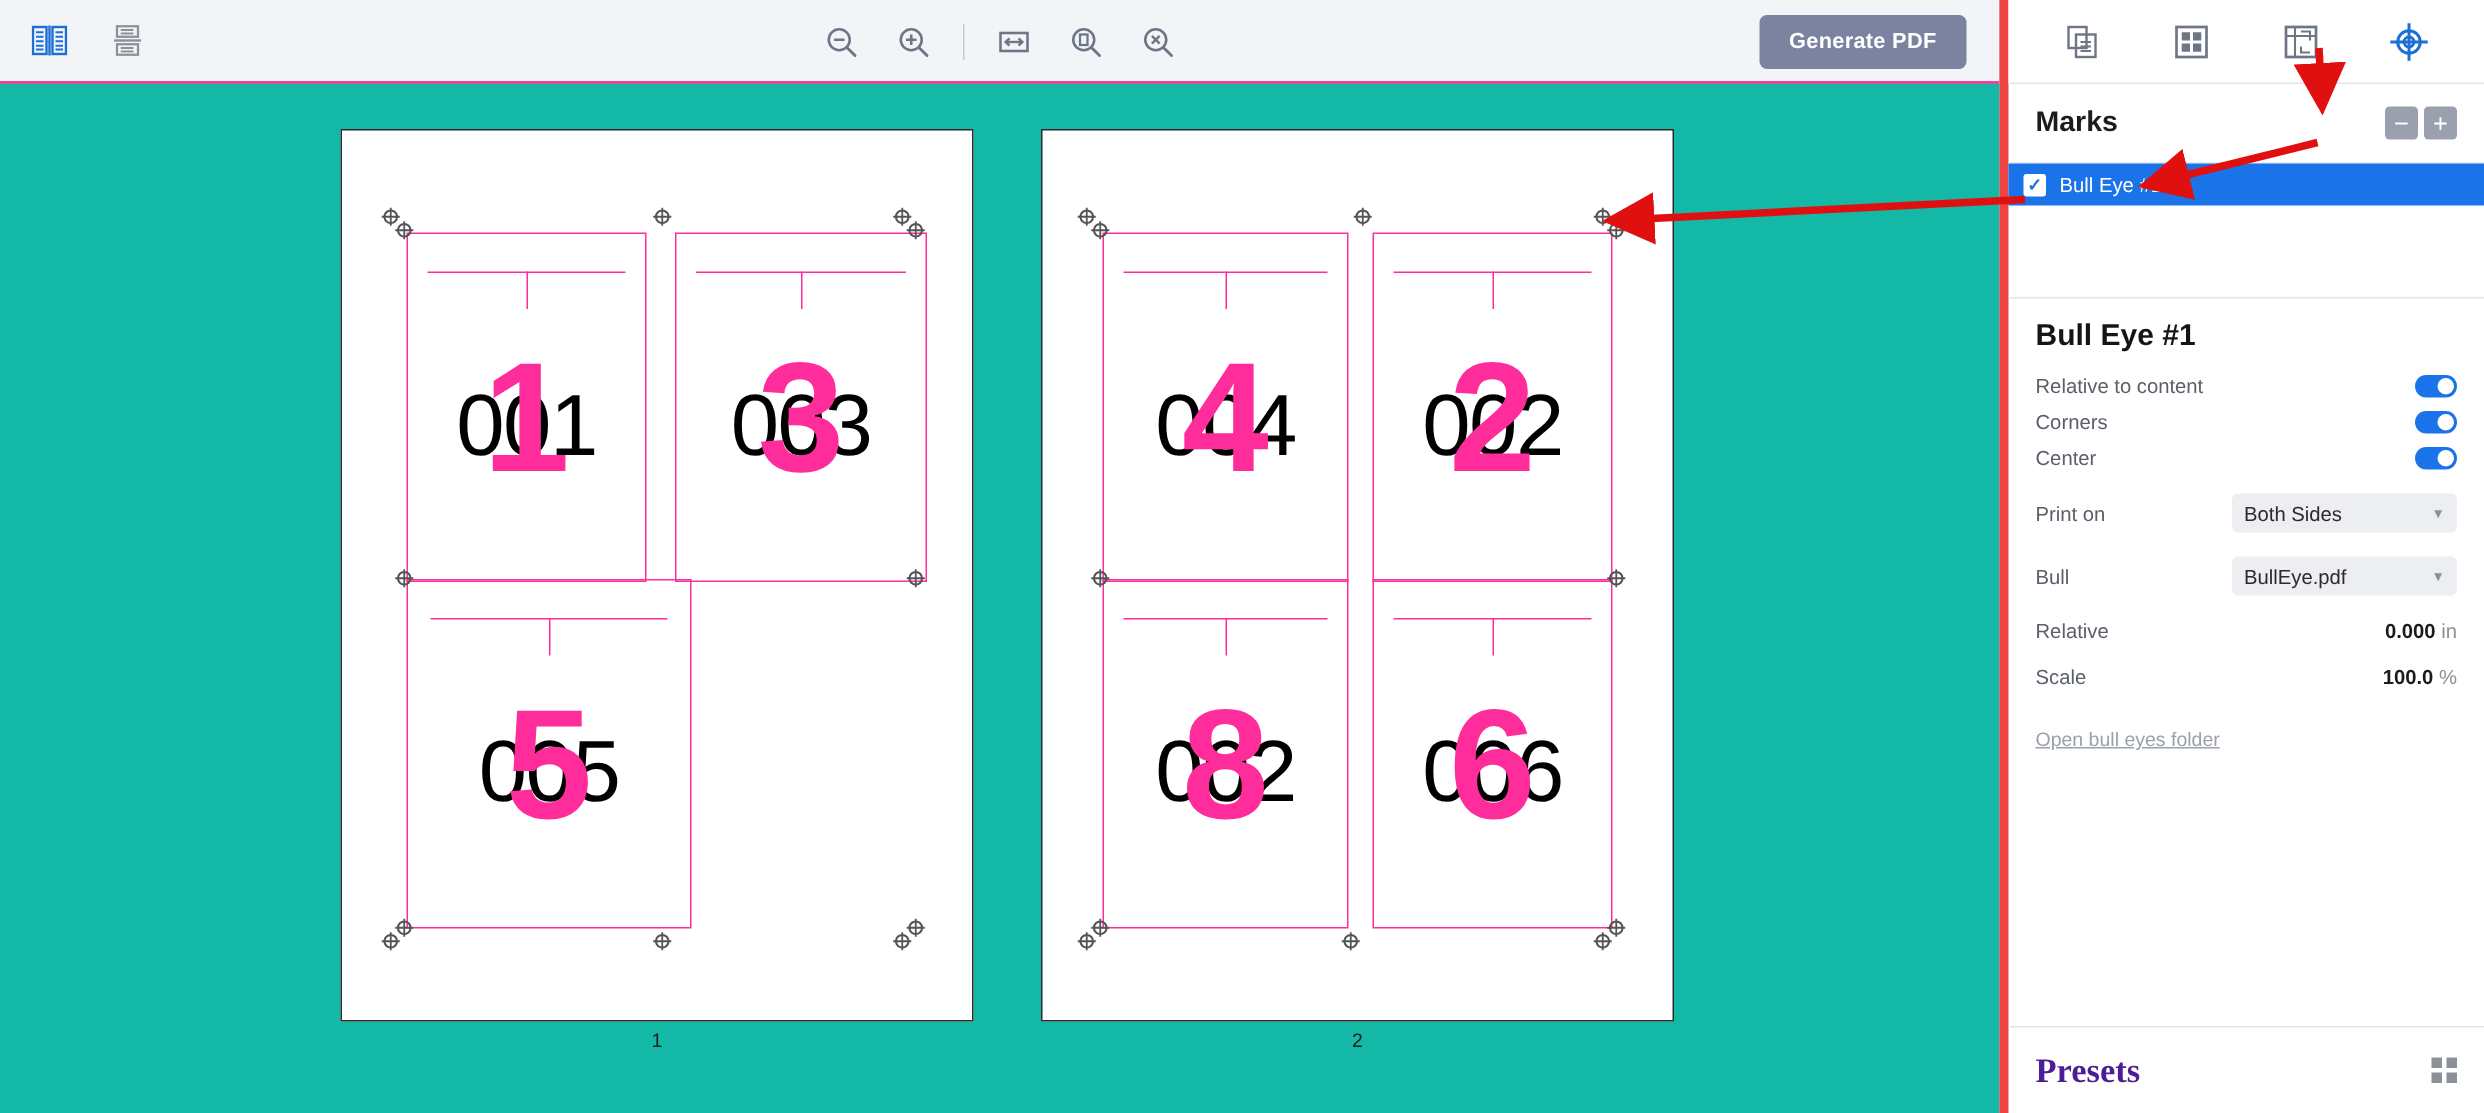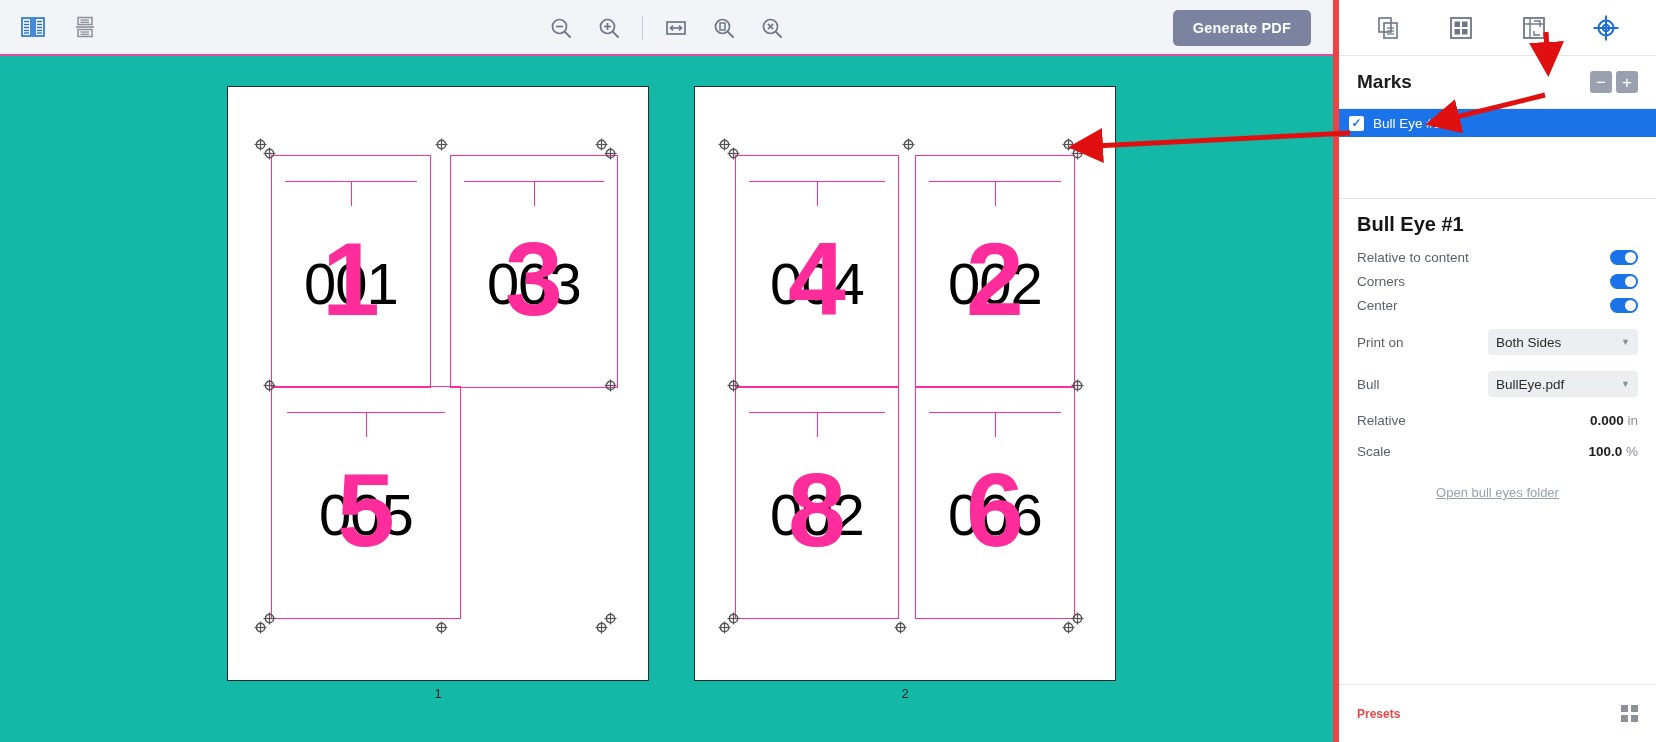--- a/index.html
+++ b/index.html
@@ -143,28 +143,28 @@
   }
   .select {
     width: 150px; height: 26px; background: #eceef1; border-radius: 4px;
     display: flex; align-items: center; justify-content: space-between;
     padding: 0 8px; font-size: 13.5px; color: #2b2b2b; cursor: pointer;
   }
   .caret { color: #8b8f98; font-size: 9px; }
   .prop-val { font-size: 13.5px; color: #1c1c1c; font-weight: 700; }
   .prop-val .unit { color: #8b8f98; font-weight: 400; }
   #folder-link {
-    text-align: center; margin-top: 26px; font-size: 13px; color: #9aa0ad;
+    text-align: left; margin-top: 26px; font-size: 13px; color: #9aa0ad;
     text-decoration: underline; cursor: pointer;
   }
   #presets-bar {
     height: 58px; border-top: 1px solid #e3e5ea; display: flex; align-items: center;
     justify-content: space-between; padding: 0 18px;
   }
-  #presets-title { font-size: 12px; font-weight: 700; color: #ef4444; }
+  #presets-title { font-size: 23px; font-weight: 700; color: #4c1d95; font-family: Liberation Serif, serif; }
   .grid-icon { display: grid; grid-template-columns: 7px 7px; gap: 3px; cursor: pointer; }
   .grid-icon i { width: 7px; height: 7px; background: #8b9099; display: block; }
 
   
   #arrows { position: absolute; inset: 0; pointer-events: none; }
 </style>
 </head>
 <body>
 
 <div id="app">

